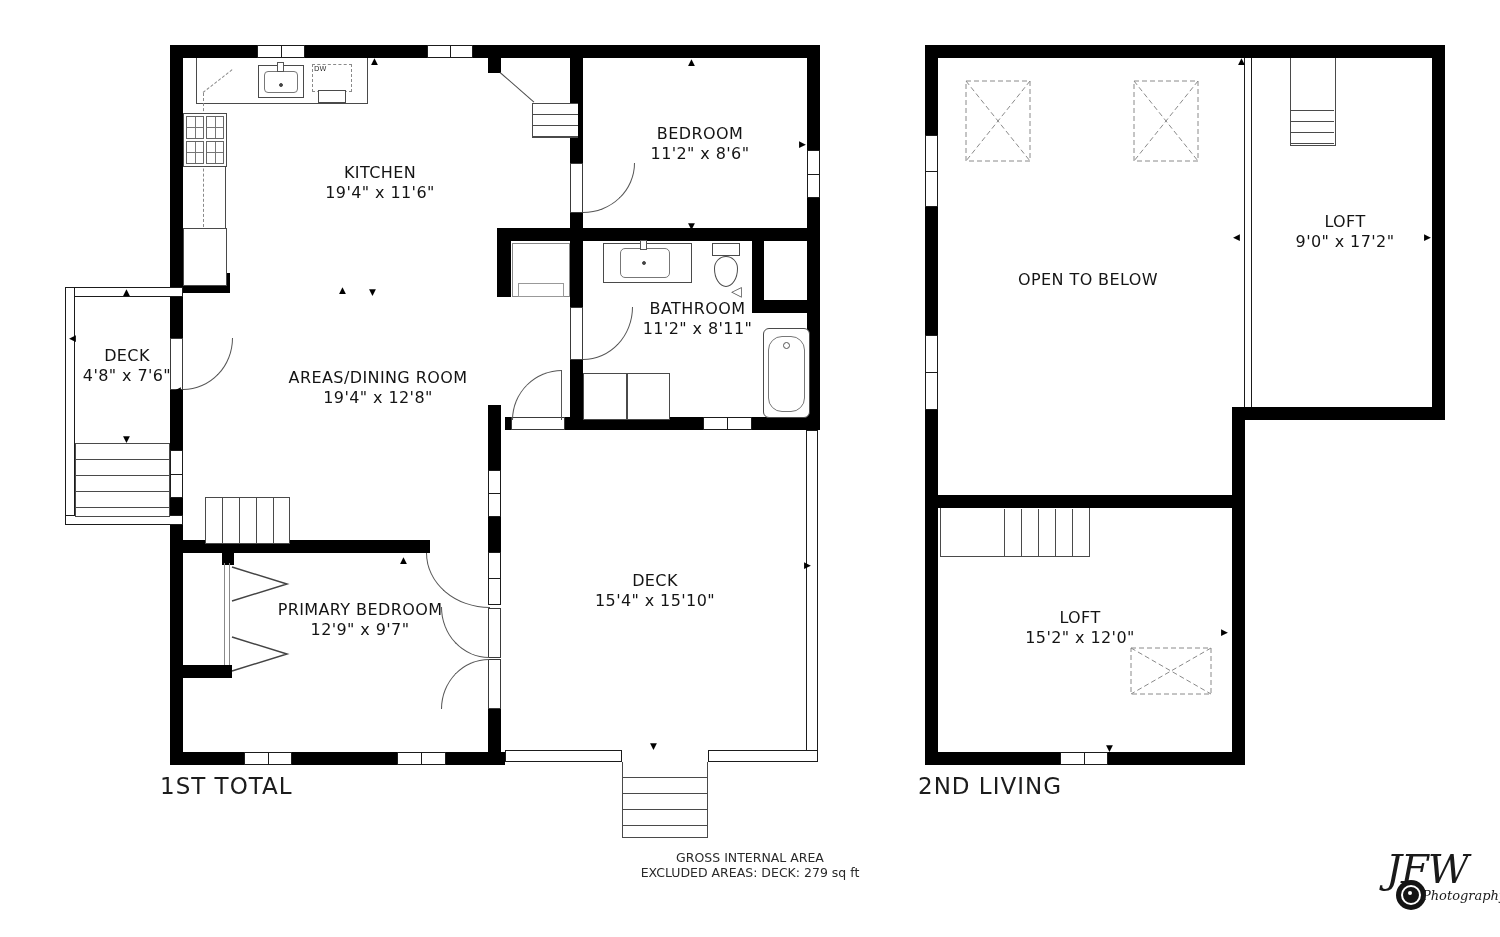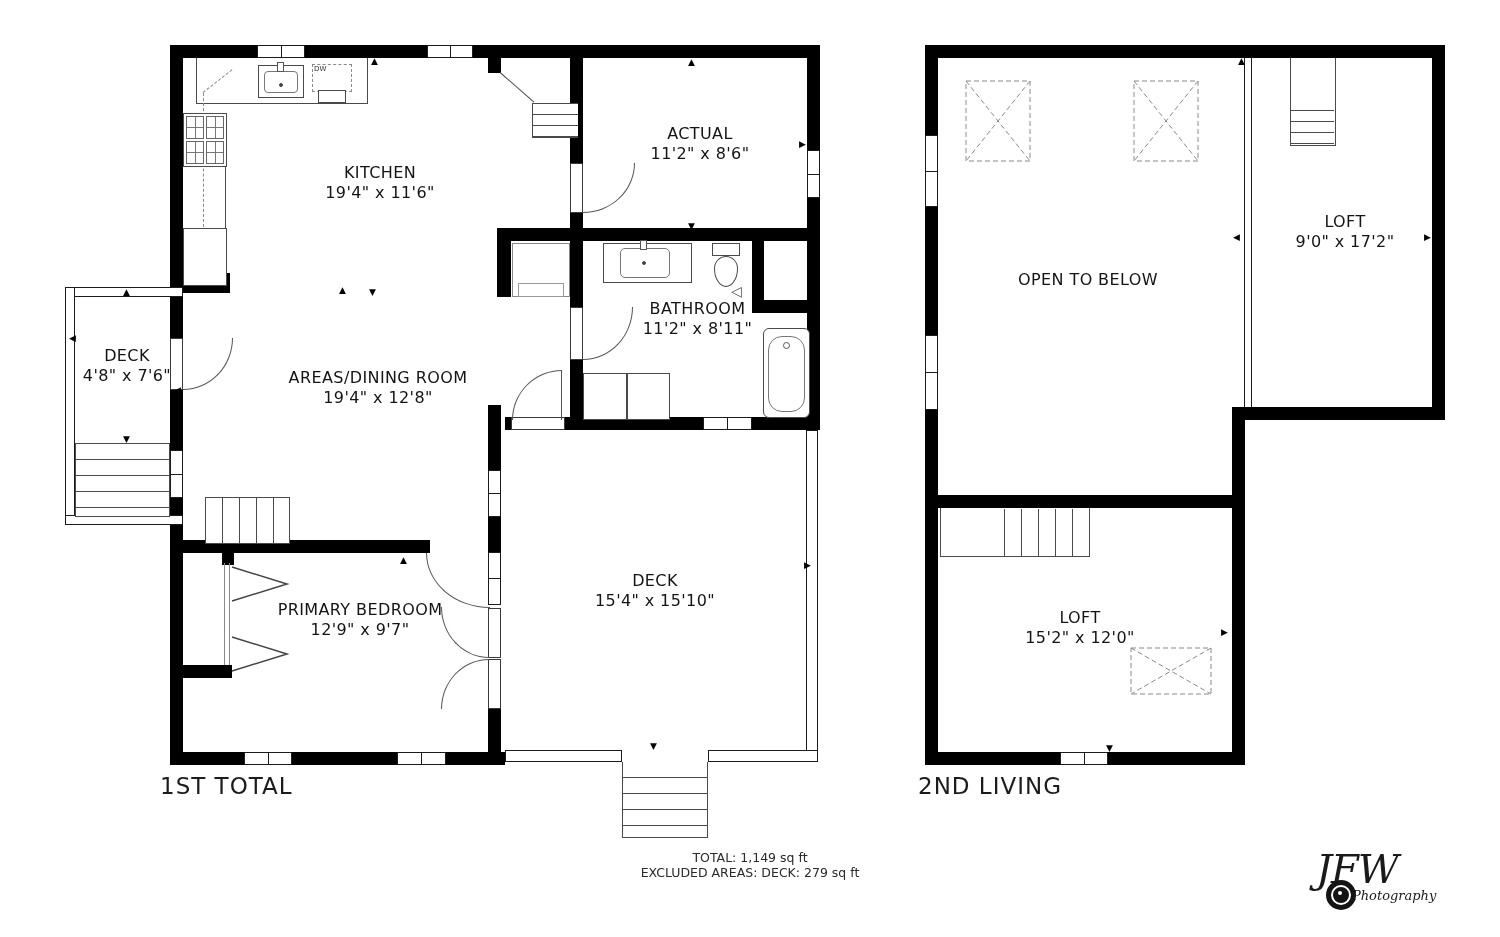--- a/index.html
+++ b/index.html
@@ -22,21 +22,21 @@
   .dashv{position:absolute;border-left:1px dashed #8a8a8a;}
   .dashd{position:absolute;border-top:1px dashed #8a8a8a;transform-origin:left center;}
   .stairs{position:absolute;border:1px solid #4a4a4a;box-sizing:border-box;background:#fff;}
   .room-label{position:absolute;color:#141414;text-align:center;font-size:16px;line-height:20px;letter-spacing:.4px;}
   .floor-title{position:absolute;color:#1c1c1c;font-size:23px;letter-spacing:1px;font-weight:500;}
   .arrow{position:absolute;color:#000;font-size:9px;line-height:9px;}
   .sky{position:absolute;}
   .footer{position:absolute;left:450px;top:851px;width:600px;text-align:center;
           font-size:12.5px;line-height:14.6px;color:#2a2a2a;}
   .footer .muted{color:#b5b5b5;}
-  .logo{position:absolute;left:1308px;top:844px;width:118px;height:86px;}
+  .logo{position:absolute;left:1378px;top:844px;width:118px;height:86px;}
   .logo-initials{position:absolute;left:8px;top:2px;font-family:"DejaVu Serif",serif;font-style:italic;
                  font-size:40px;color:#1a1a1a;letter-spacing:-1px;}
   .logo-word{position:absolute;left:44px;top:44px;font-family:"DejaVu Serif",serif;font-style:italic;
              font-size:13px;color:#1a1a1a;}
   .lens{position:absolute;left:18px;top:36px;width:30px;height:30px;border-radius:50%;background:#141414;}
   .lens-ring{position:absolute;left:5px;top:5px;width:20px;height:20px;border-radius:50%;
              border:2px solid #fff;background:#141414;box-sizing:border-box;}
   .lens-dot{position:absolute;left:12px;top:11px;width:4px;height:4px;border-radius:50%;background:#fff;}
 </style>
 </head>
@@ -163,21 +163,21 @@
     </svg>
     <svg class="sky" style="left:231px;top:636px" width="60" height="38">
       <polyline points="1,1 56,18 1,35" fill="#fff" stroke="#444" stroke-width="1.5"></polyline>
     </svg>
 
     <div class="room-label" style="left:280px;top:163px;width:200px">
       <div>KITCHEN</div>
       <div>19'4" x 11'6"</div>
     </div>
     <div class="room-label" style="left:605px;top:124px;width:190px">
-      <div>ACTUAL</div>
+      <div>BEDROOM</div>
       <div>11'2" x 8'6"</div>
     </div>
     <div class="room-label" style="left:600px;top:299px;width:195px">
       <div>BATHROOM</div>
       <div>11'2" x 8'11"</div>
     </div>
     <div class="room-label" style="left:253px;top:368px;width:250px">
       <div>AREAS/DINING ROOM</div>
       <div>19'4" x 12'8"</div>
     </div>
@@ -272,21 +272,21 @@
     <span class="arrow" style="left:1424px;top:233px">▶</span>
     <span class="arrow" style="left:1233px;top:233px">◀</span>
     <span class="arrow" style="left:1338px;top:406px">▼</span>
     <span class="arrow" style="left:1106px;top:500px">▲</span>
     <span class="arrow" style="left:926px;top:628px">◀</span>
     <span class="arrow" style="left:1221px;top:628px">▶</span>
     <span class="arrow" style="left:1106px;top:744px">▼</span>
   </div>
 
   <div class="footer">
-    <div>TOTAL: 1,149 sq ft</div>
+    <div>GROSS INTERNAL AREA</div>
     <div>EXCLUDED AREAS: DECK: 279 sq ft</div>
   </div>
 
   <div class="logo">
     <div class="logo-initials">JFW</div>
     <div class="lens">
       <div class="lens-ring"></div>
       <div class="lens-dot"></div>
     </div>
     <div class="logo-word">Photography</div>

